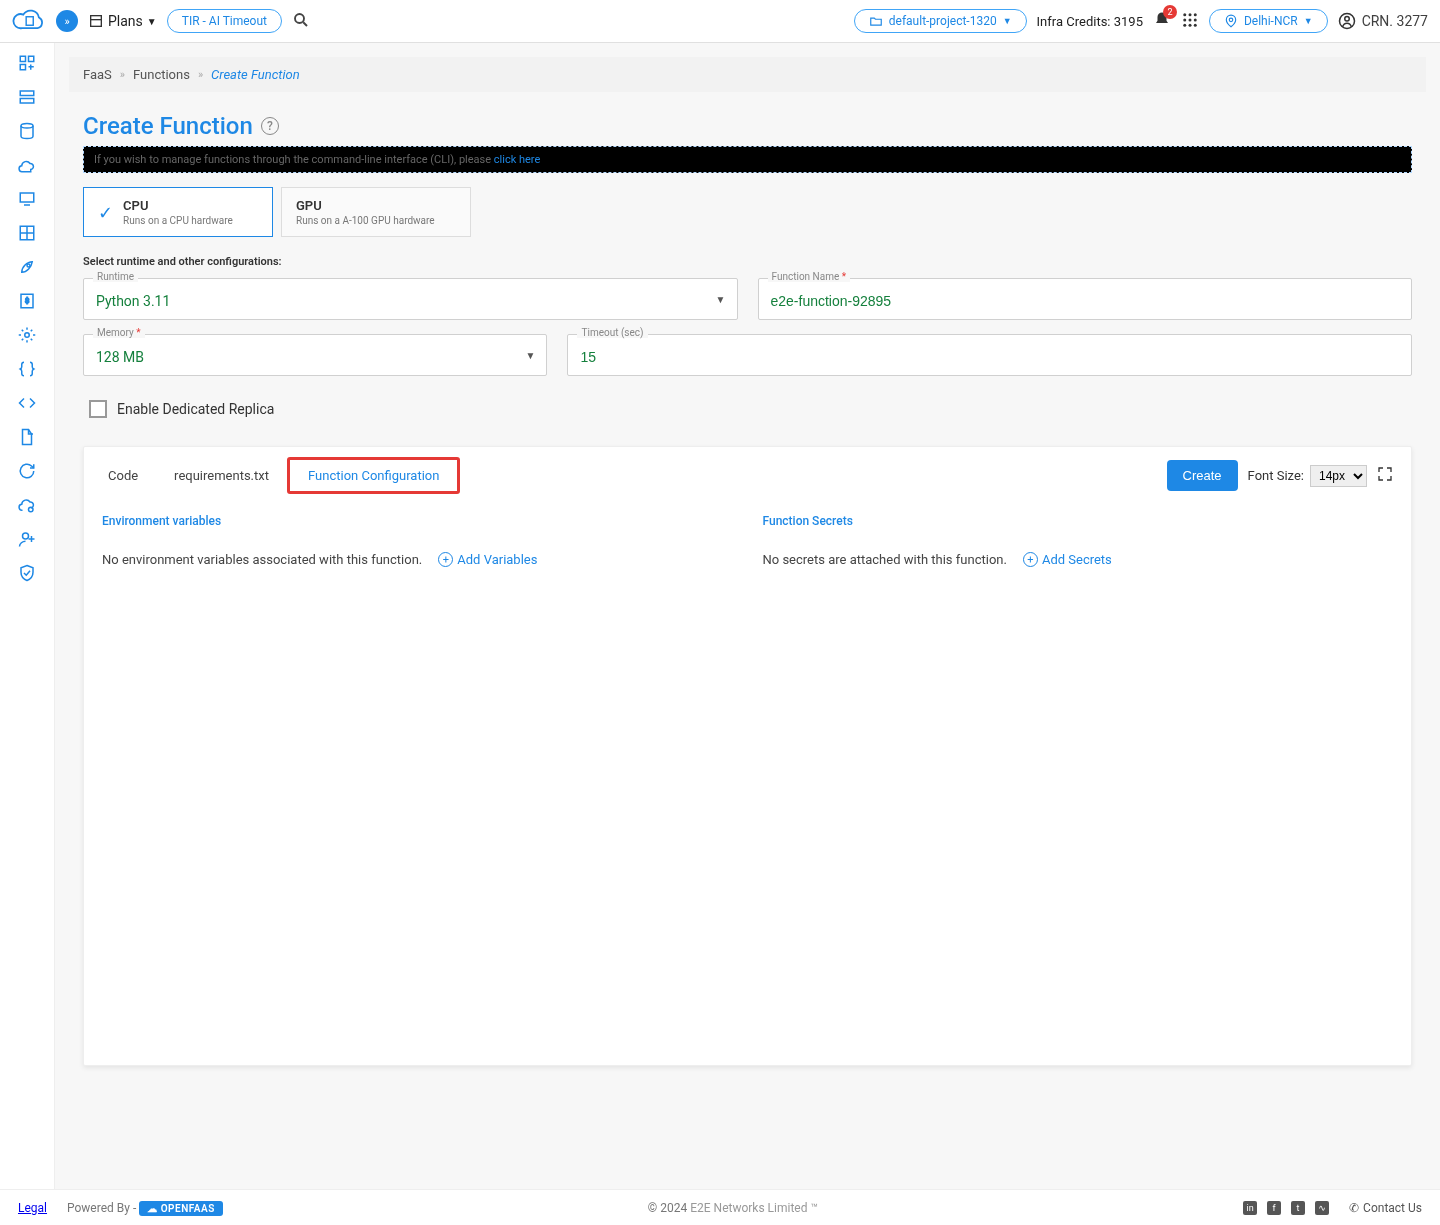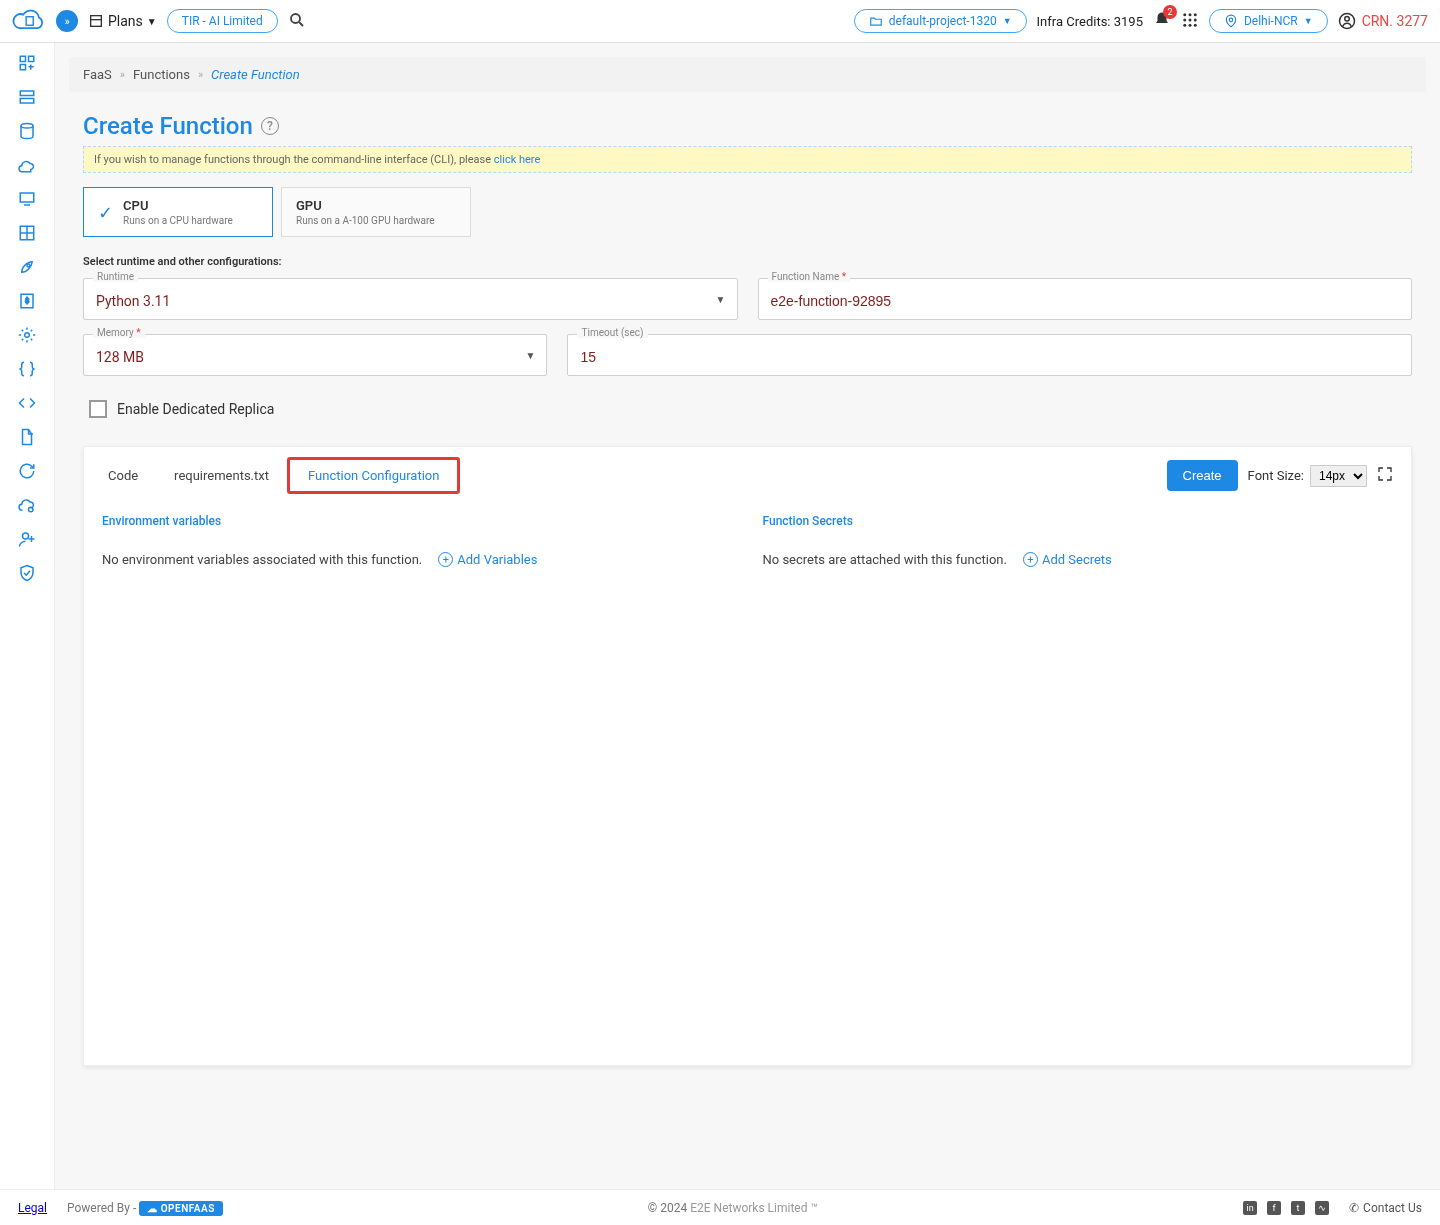--- a/index.html
+++ b/index.html
@@ -45,21 +45,21 @@
 .topbar-spacer { flex: 1; }
 .credits { font-size: 13px; color: #222; }
 .bell-wrap { position: relative; cursor: pointer; }
 .bell-badge {
   position: absolute; top: -6px; right: -6px;
   background: #e53935; color: #fff;
   border-radius: 50%; width: 14px; height: 14px;
   font-size: 9px; display: flex; align-items: center; justify-content: center;
 }
 .grid-icon { cursor: pointer; }
-.crn-wrap { display: flex; align-items: center; gap: 6px; color: #ef4444; }
+.crn-wrap { display: flex; align-items: center; gap: 6px; color: #404040; }
 
 .app-body { display: flex; height: calc(100% - 43px - 36px); }
 .sidebar {
   width: 55px;
   background: #fff;
   border-right: 1px solid #eee;
   display: flex; flex-direction: column; align-items: center;
   padding-top: 10px; gap: 14px;
 }
 .side-icon { width: 20px; height: 20px; color: #1e88e5; cursor: pointer; display:flex; align-items:center; justify-content:center;}
@@ -88,21 +88,21 @@
   margin-top: 20px; display: flex; align-items: center; gap: 8px;
 }
 .qmark {
   width: 18px; height: 18px; border: 1.5px solid #888; border-radius: 50%;
   display: inline-flex; align-items: center; justify-content: center;
   font-size: 12px; color: #888;
 }
 .info-strip {
   margin-top: 6px;
   border: 1px dashed #b3d9ff;
-  background: #fef9c3;
+  background: #000000;
   padding: 6px 10px;
   font-size: 11px; color: #666;
 }
 .info-strip a { color: #1e88e5; text-decoration: none; }
 
 .hw-cards { display: flex; gap: 8px; margin-top: 14px; }
 .hw-card {
   border: 1px solid #ddd; background: #fafafa;
   padding: 10px 14px; width: 190px; cursor: pointer;
   display: flex; gap: 10px; align-items: flex-start;
@@ -116,21 +116,21 @@
 
 .form-row { display: flex; gap: 20px; margin-bottom: 14px; }
 .form-field { position: relative; flex: 1; }
 .form-field.small { flex: 0.55; }
 .fld {
   width: 100%;
   border: 1px solid #d0d0d0;
   background: #fff;
   padding: 14px 12px 10px 12px;
   font-size: 14px;
-  color: #7f1d1d;
+  color: #15803d;
   border-radius: 2px;
 }
 .fld-label {
   position: absolute; top: -7px; left: 10px;
   background: #f7f7f7;
   padding: 0 4px;
   font-size: 10px; color: #888;
 }
 .fld-label .req { color: #e53935; }
 .fld-select::after {
@@ -201,21 +201,21 @@
   <span class="round-chev">»</span>
   <span class="plans-btn">
     <svg viewBox="0 0 24 24" fill="none" stroke="#333" stroke-width="2">
         <rect x="4" y="4" width="16" height="16"></rect>
         <line x1="4" y1="10" x2="20" y2="10"></line>
       </svg>
     <span>Plans</span>
     <span style="font-size:10px;">▼</span>
   </span>
   <span class="pill-btn">
-    <span>TIR - AI Limited</span>
+    <span>TIR - AI Timeout</span>
   </span>
   <span class="search-icon">
     <svg width="18" height="18" viewBox="0 0 24 24" fill="none" stroke="currentColor" stroke-width="2.5">
         <circle cx="10" cy="10" r="6"></circle>
         <line x1="15" y1="15" x2="20" y2="20"></line>
       </svg>
   </span>
   <span class="topbar-spacer"></span>
   <span class="pill-btn">
     <svg viewBox="0 0 24 24" fill="none" stroke="#1e88e5" stroke-width="2">

